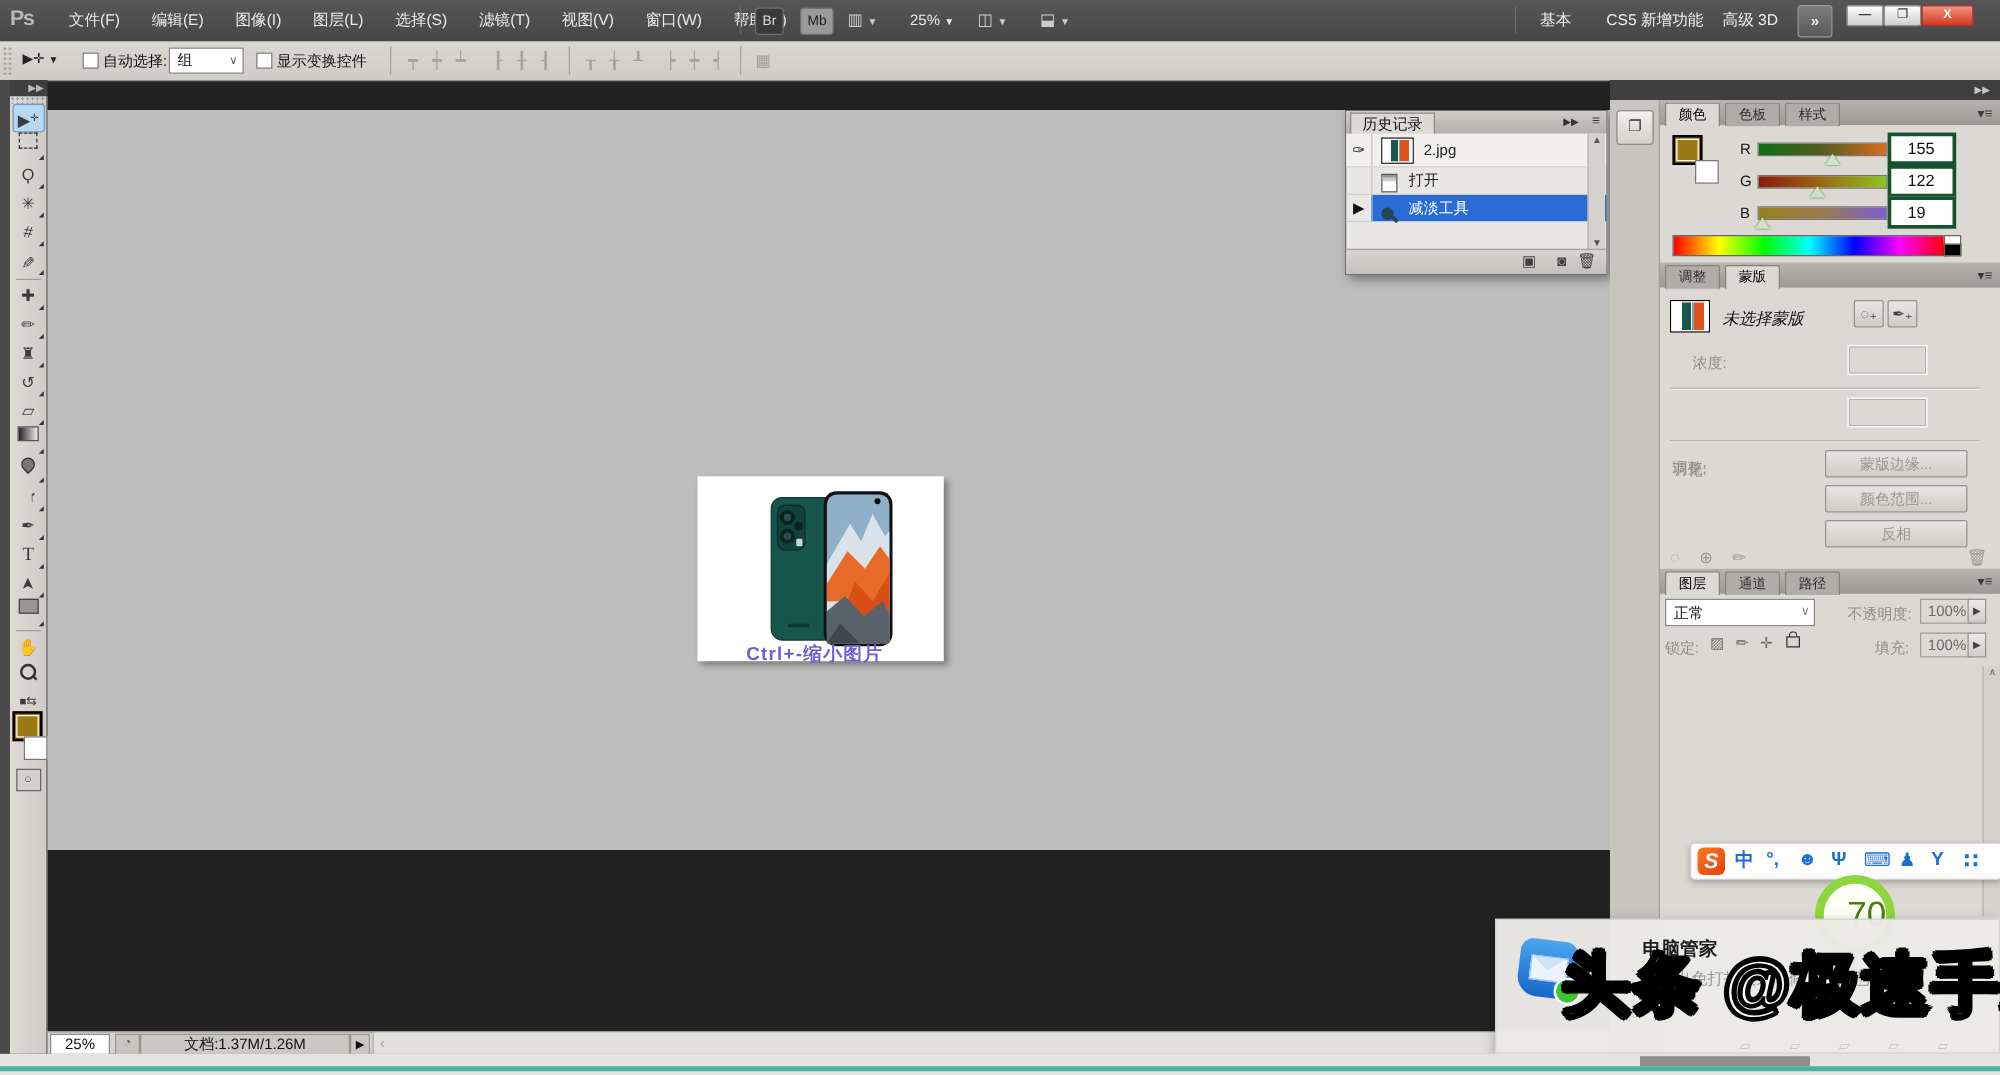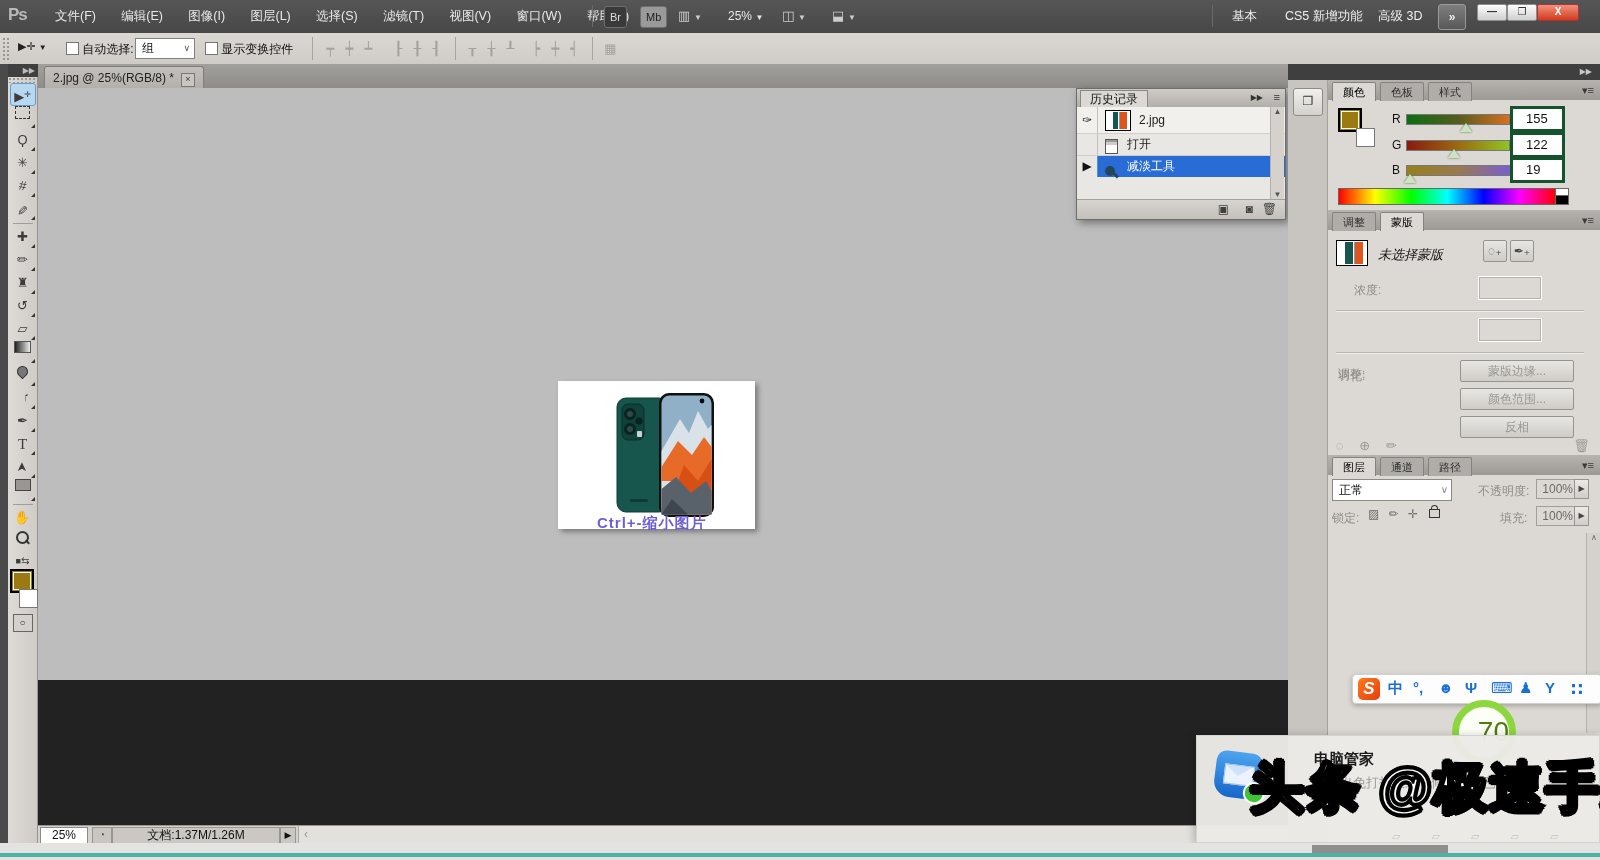--- a/index.html
+++ b/index.html
@@ -160,25 +160,20 @@
     <span class="abs align-ic" style="left:464px;">┰</span>
     <span class="abs align-ic" style="left:483px;">╁</span>
     <span class="abs align-ic" style="left:502px;">┸</span>
     <span class="abs align-ic" style="left:528px;">┝</span>
     <span class="abs align-ic" style="left:547px;">┿</span>
     <span class="abs align-ic" style="left:566px;">┥</span>
     <div class="abs opt-sep" style="left:592px;"></div>
     <span class="abs align-ic" style="left:602px;">▦</span>
   </div>
 
-  <div id="tabbar" class="abs">
-    <div id="doctab" class="abs">
-      <span>2.jpg @ 25%(RGB/8) *</span><span class="tab-close">×</span>
-    </div>
-  </div>
 
   <div id="left-sliver" class="abs"></div>
   <div id="toolbar-head" class="abs">▶▶</div>
   <div id="toolbar" class="abs">
     <div style="height:6px;" class="grip"></div>
     <div class="tool sel"><span>▶</span><span style="font-size:8px;vertical-align:4px;">✛</span></div>
     <div class="tool"><span class="icon-marquee"></span><span class="fly"></span></div>
     <div class="tool"><span>Ϙ</span><span class="fly"></span></div>
     <div class="tool"><span>✳</span><span class="fly"></span></div>
     <div class="tool"><span style="display:inline-block;transform:rotate(8deg);">#</span><span class="fly"></span></div>

